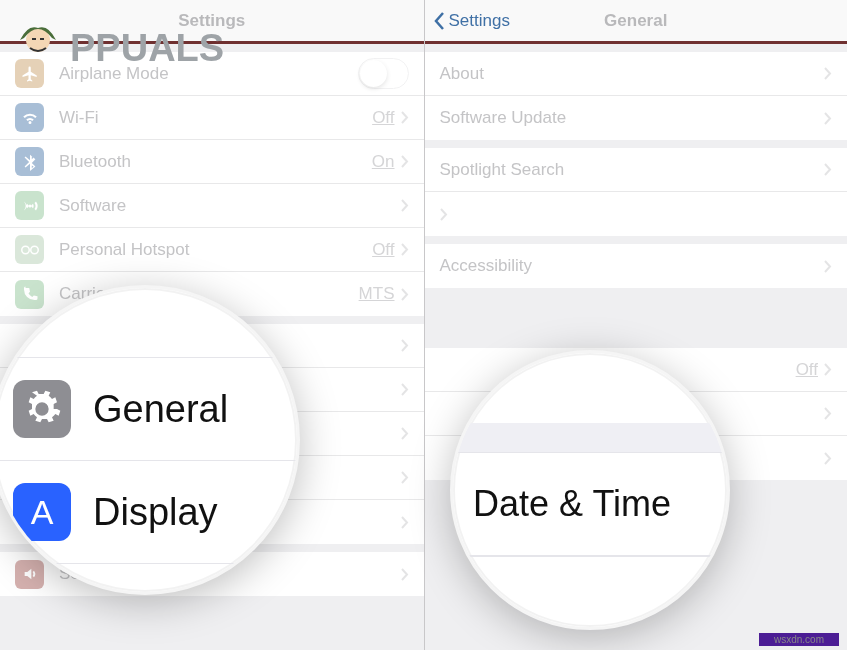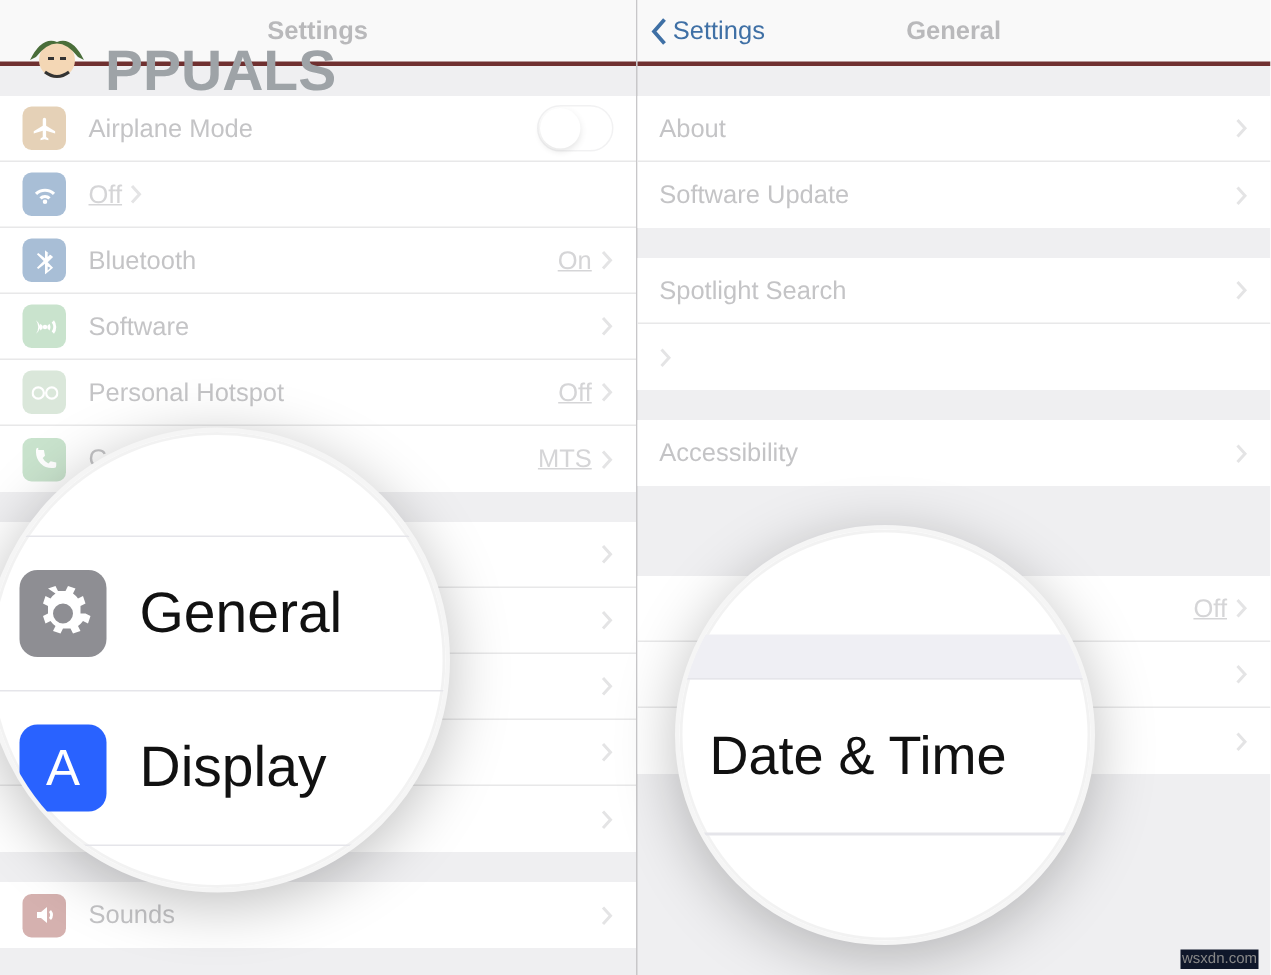--- a/index.html
+++ b/index.html
@@ -5,21 +5,21 @@
     * { margin: 0; padding: 0; box-sizing: border-box; font-family: -apple-system, 'Helvetica Neue', Arial, sans-serif; }
     body { width: 847px; height: 650px; background: #fff; position: relative; overflow: hidden; }
     .screens { display: flex; width: 100%; height: 100%; }
     .screen { width: 50%; height: 100%; background: #efeff4; position: relative; border-left: 1px solid #c8c7cc; }
     .screen:first-child { border-left: none; }
     .navbar { height: 44px; background: #f9f9f9; border-bottom: 3px solid #b91c1c; display: flex; align-items: center; justify-content: center; position: relative; }
     .nav-back { position: absolute; left: 8px; color: #007aff; font-size: 17px; display: flex; align-items: center; }
     .nav-back svg { width: 12px; height: 20px; }
     .nav-title { font-size: 17px; font-weight: 600; color: #111; }
     .faded .nav-title { color: #b9b9be; }
-    .group { margin-top: 20px; background: #fff; }
+    .group { margin-top: 8px; background: #fff; }
     .row { height: 44px; display: flex; align-items: center; padding: 0 15px; border-bottom: 1px solid #e8e8ea; position: relative; }
     .row:last-child { border-bottom: none; }
     .row-icon { width: 29px; height: 29px; border-radius: 6px; margin-right: 15px; display: flex; align-items: center; justify-content: center; flex-shrink: 0; }
     .row-label { font-size: 17px; color: #111; flex: 1; }
     .faded .row-label { color: #c4c4c9; }
     .row-value { font-size: 17px; color: #8e8e93; margin-right: 6px; }
     .faded .row-value { color: #d5d5d9; text-decoration: underline; }
     .chev { color: #c7c7cc; }
     .faded .chev { color: #e4e4e7; }
     .chev svg { width: 8px; height: 13px; display: block; }
@@ -35,21 +35,21 @@
     .bluetxt { background: #2196f3; }
     .red { background: #ff3b30; }
     .lens { position: absolute; border-radius: 50%; overflow: hidden; background: #fff; box-shadow: 0 8px 40px rgba(0,0,0,0.25), inset 0 0 0 2px rgba(0,0,0,0.05); border: 3px solid #f5f5f5; }
     .lens-inner { position: absolute; width: 100%; }
     .lens-row { display: flex; align-items: center; padding: 22px 20px; border-bottom: 1px solid #e5e5ea; }
     .lens-row-label { font-size: 38px; color: #111; white-space: nowrap; }
     .lens-icon { width: 58px; height: 58px; border-radius: 12px; margin-right: 22px; display: flex; align-items: center; justify-content: center; flex-shrink: 0; }
     .lens-dt { font-size: 36px; color: #111; white-space: nowrap; }
     .watermark { position: absolute; left: 0; top: 20px; display: flex; align-items: center; font-size: 38px; font-weight: 800; color: #9ea3a7; z-index: 5; }
     .watermark-logo { width: 56px; height: 56px; margin: 0 4px 0 10px; display: flex; align-items: center; justify-content: center; }
-    .sitecred { position: absolute; right: 8px; bottom: 4px; font-size: 10px; color: #888; z-index: 30; background: #0f172a; padding: 1px 1px; }
+    .sitecred { position: absolute; right: 8px; bottom: 4px; font-size: 10px; color: #888; z-index: 30; background: #4c1d95; padding: 1px 15px; }
     .faded { filter: saturate(0.4); }
   </style>
 </head>
 <body>
 
 <div class="watermark">
   <div class="watermark-logo">
     <svg viewBox="0 0 56 56">
         <circle cx="28" cy="20" r="12" fill="#f4d7b5"></circle>
         <path d="M10 20 Q18 4 28 8 Q38 4 46 20 L42 18 Q28 0 14 18 Z" fill="#4a6e3a"></path>
@@ -77,20 +77,21 @@
         </div>
         <div class="row-label">Airplane Mode</div>
         <div class="toggle"></div>
       </div>
       <div class="row">
         <div class="row-icon blue">
           <svg width="18" height="18" viewBox="0 0 24 24" fill="#fff">
               <path d="M12 20a2 2 0 1 0 0-4 2 2 0 0 0 0 4zm-5-6a7 7 0 0 1 10 0l-2 2a4 4 0 0 0-6 0zm-4-4a13 13 0 0 1 18 0l-2 2a10 10 0 0 0-14 0z"></path>
             </svg>
         </div>
+        <div class="row-label">Wi-Fi</div>
         <div class="row-value">Off</div>
         <div class="chev">
             <svg viewBox="0 0 8 13">
               <path d="M1 1l5 5.5L1 12" stroke="currentColor" stroke-width="2" fill="none"></path>
             </svg>
           </div>
       </div>
       <div class="row">
         <div class="row-icon blue">
           <svg width="14" height="18" viewBox="0 0 14 20" fill="#fff">

